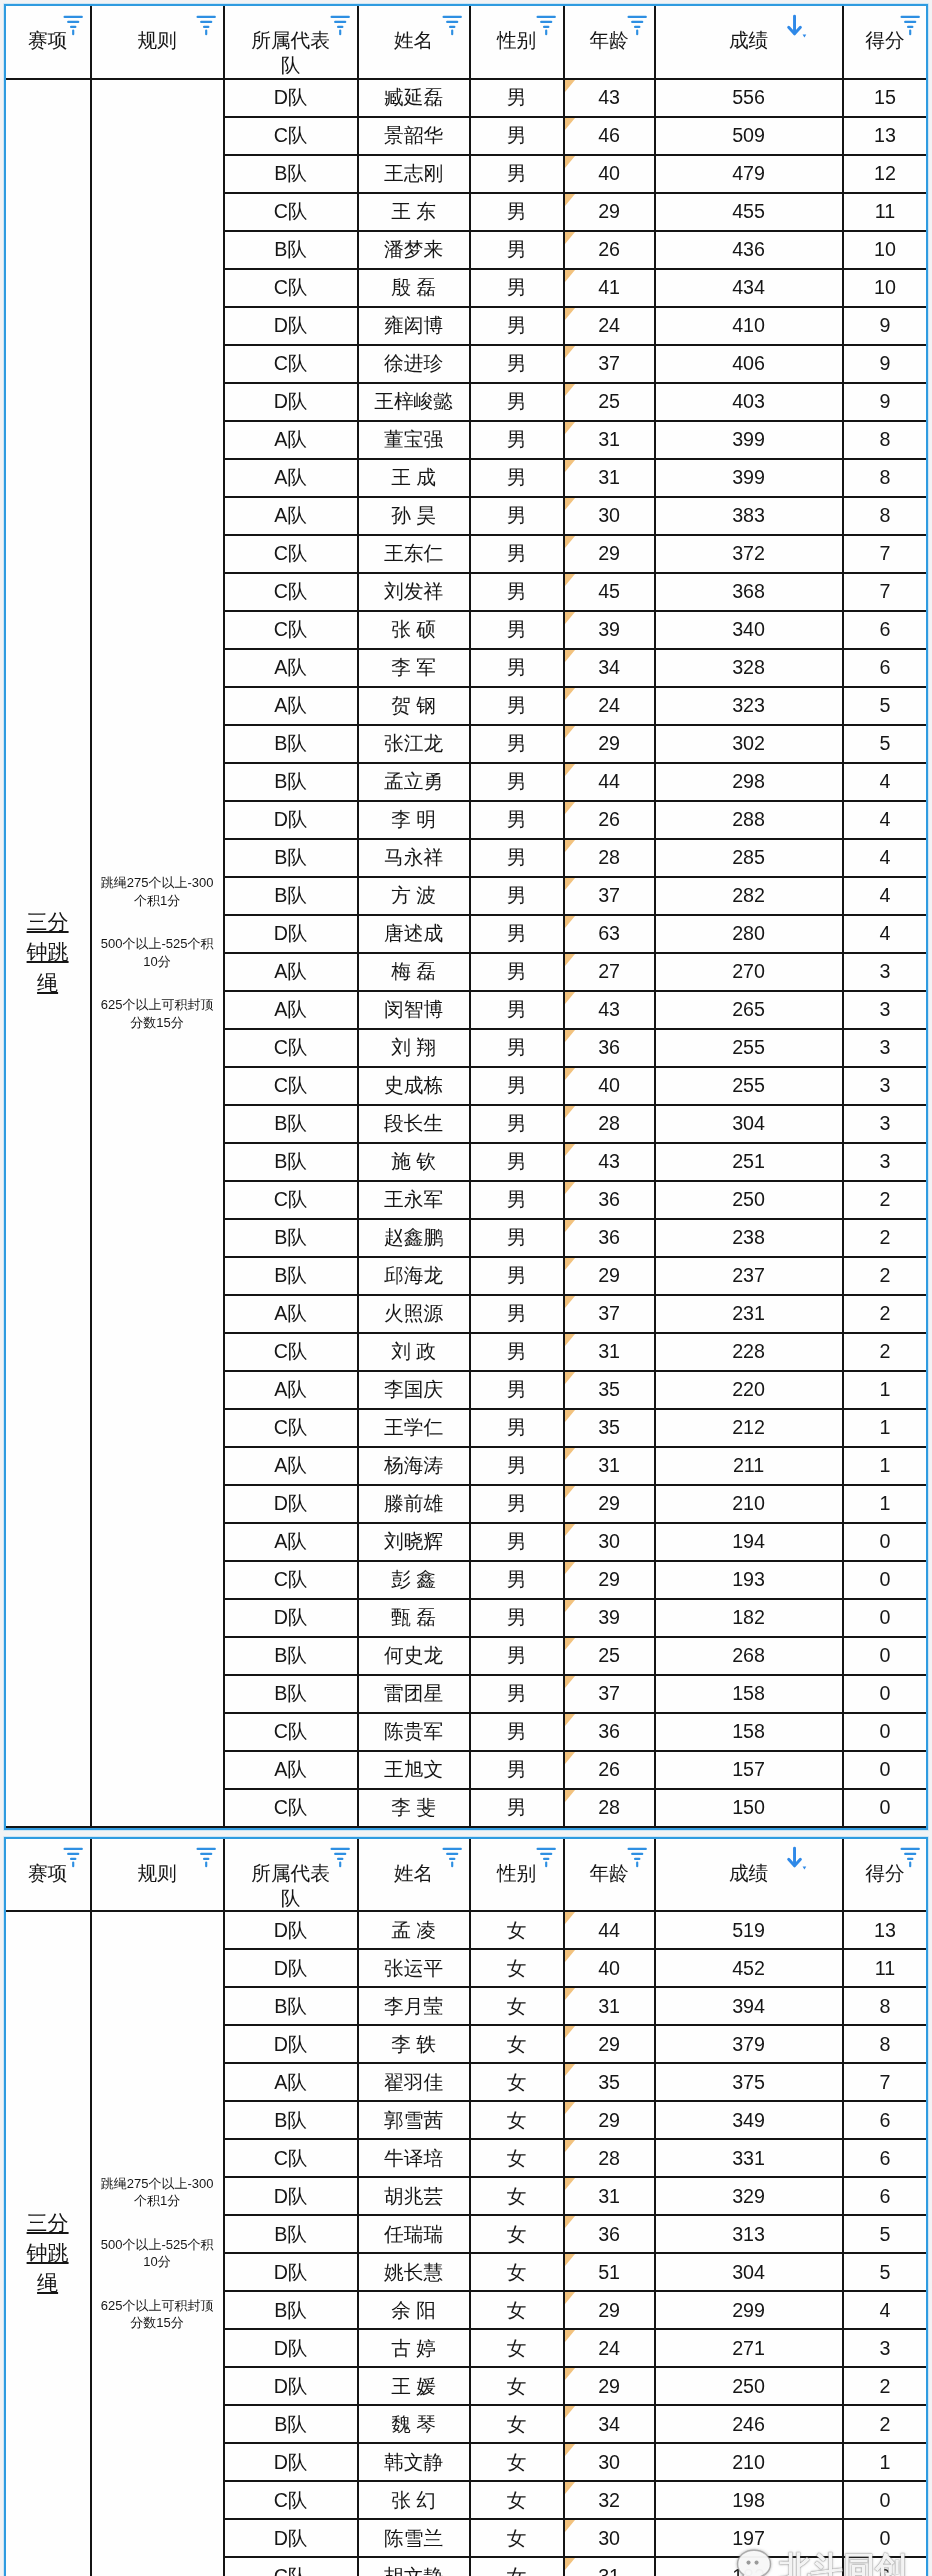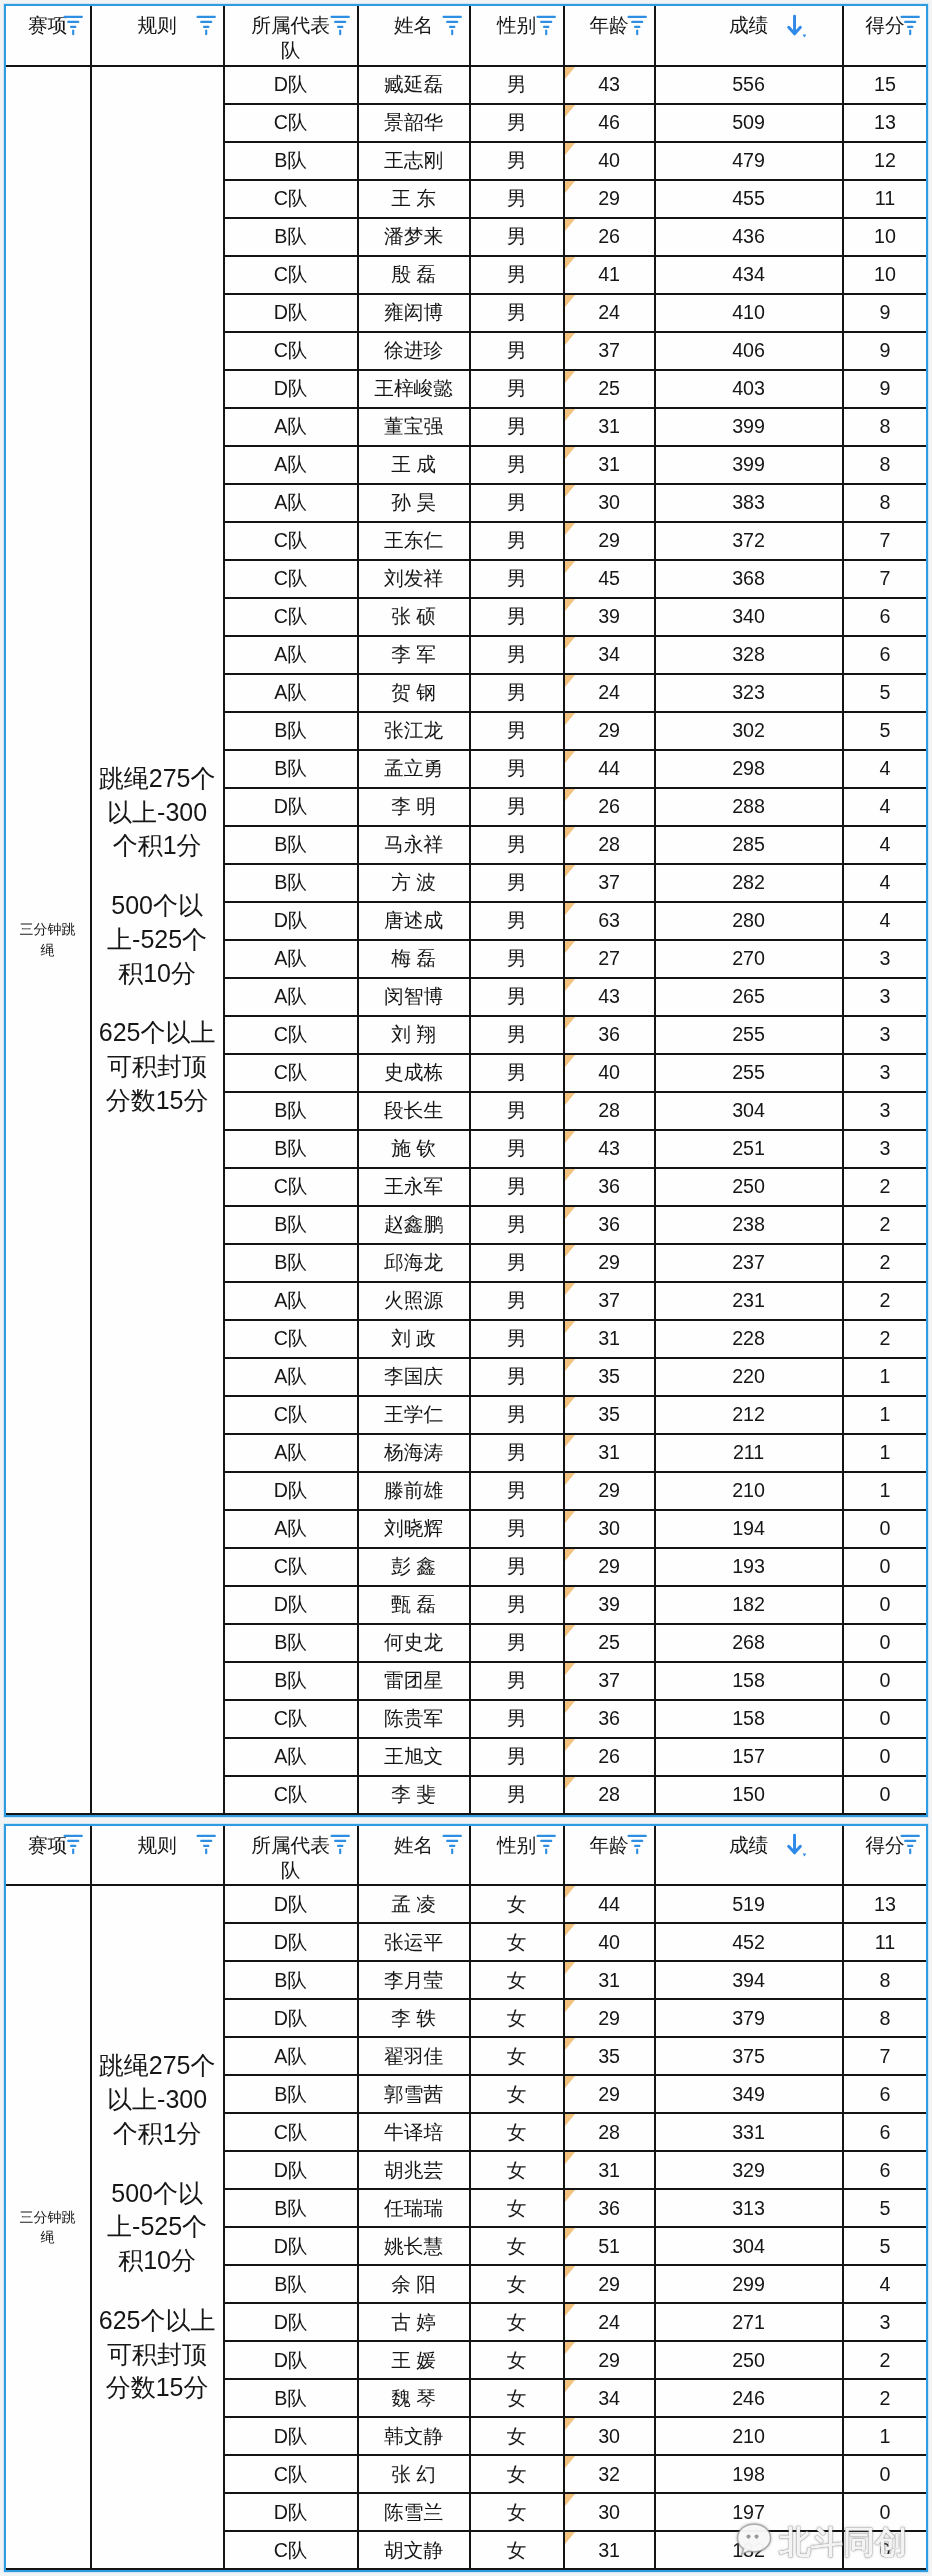--- a/index.html
+++ b/index.html
@@ -52,24 +52,23 @@
   thead th{
     height:51px;
     border-bottom:2.9px solid #141414;
     vertical-align:top;
     position:relative;
     font-weight:400;
     font-size:19.7px;
   }
   thead th .label{
     display:block;
-    margin:9px auto 0;
+    margin:22px auto 0;
     line-height:1.25;
     max-width:calc(100% - 32px);
-    font-family:Liberation Mono, monospace;
   }
   thead th.th-team .label{max-width:86px;}
   thead th .h-icon{
     position:absolute;
     top:7.3px;
     right:5.8px;
     width:20.4px;
     height:23px;
   }
   thead th.th-score .h-icon{right:36px;}
@@ -85,24 +84,25 @@
     border-top:12.4px solid #f2c27e;
     border-right:10.2px solid transparent;
   }
   td.cell-event,td.cell-rules{
     vertical-align:middle;
     background:#fefefe;
   }
   .event-label{
     width:61px;
     margin:0 auto;
-    font-size:14px;
+    font-size:21px;
     line-height:1.45;
-  }
-  .rules-box{font-size:25px;line-height:1.35;padding:0 4.4px;}
+    text-decoration:underline;
+  }
+  .rules-box{font-size:13px;line-height:1.35;padding:0 4.4px;}
   .rule-line{margin:26px 0;}
   
   .watermark{
     position:absolute;
     right:25px;
     bottom:19px;
     display:flex;
     align-items:flex-end;
     gap:5.8px;
     color:rgba(255,255,255,0.92);

